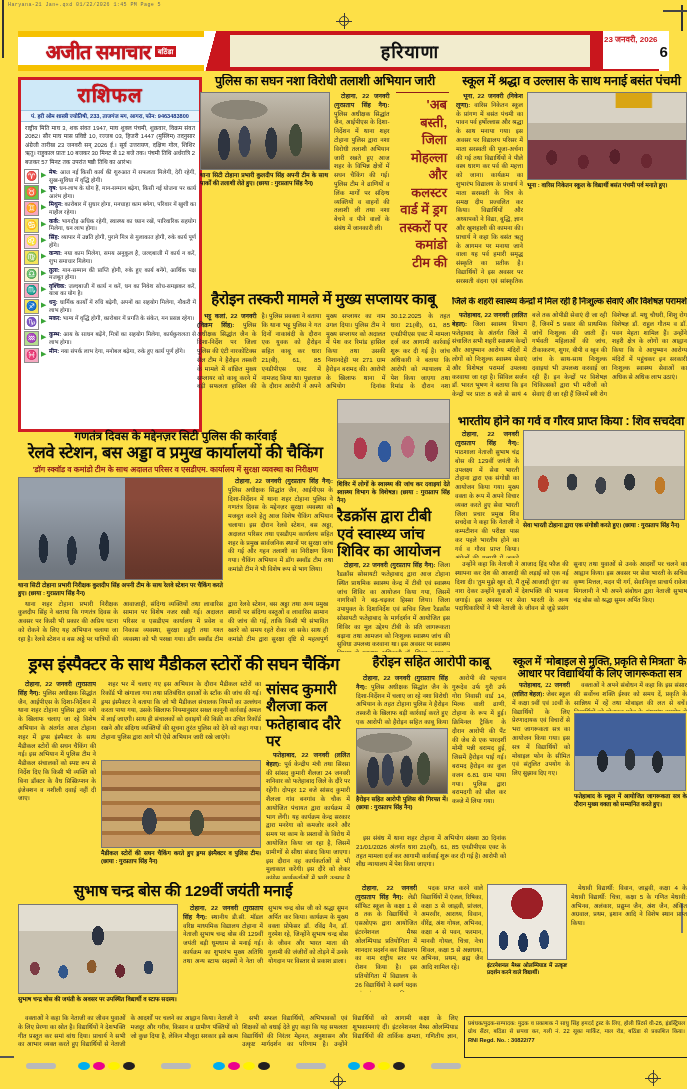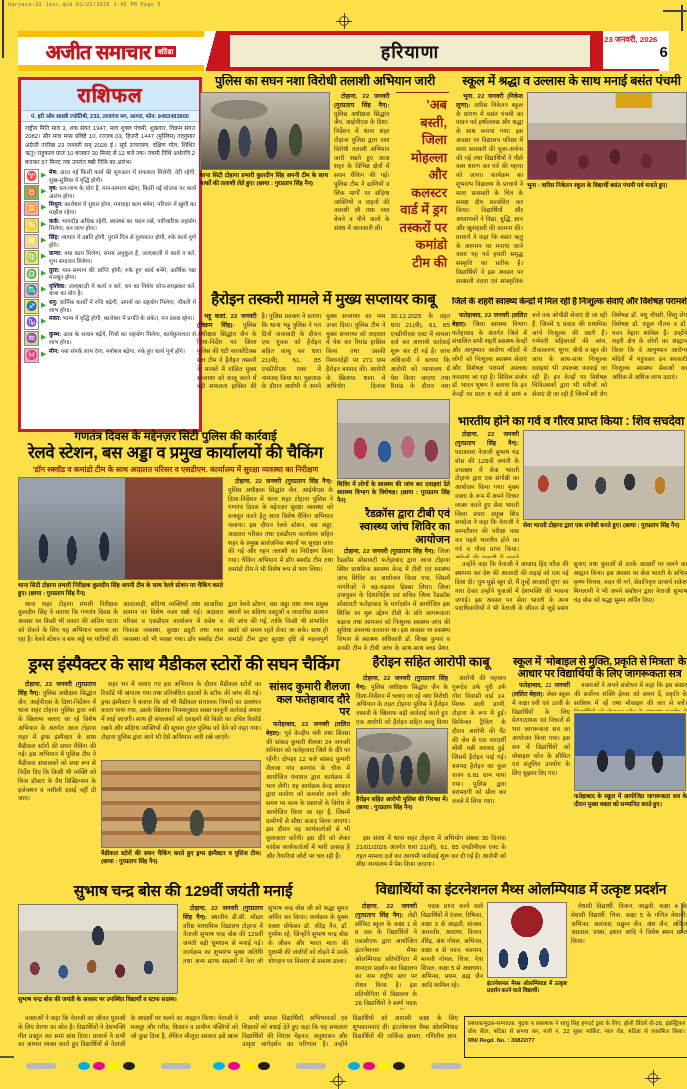--- a/index.html
+++ b/index.html
@@ -53,21 +53,21 @@
   .cols2{column-count:2;column-gap:5px;}
   .cols3{column-count:3;column-gap:5px;}
   .cols4{column-count:4;column-gap:5px;}
   .cap{font-size:6px;font-weight:bold;line-height:1.3;color:#111;margin-top:2px;text-align:justify;}
   .ph{border:1px solid #777;position:relative;}
   .quote{break-inside:avoid;border-top:1.5px solid #8e1b1b;border-bottom:1.5px solid #8e1b1b;
      color:#8e1b1b;font-weight:bold;font-size:13px;line-height:1.35;text-align:right;
      padding:3px 2px;margin:3px 1px;}
   .kicker{font-size:11.5px;font-weight:bold;text-align:center;color:#0c0c0c;}
   .subhead{font-size:7.8px;font-weight:bold;text-align:center;color:#8e1b1b;white-space:nowrap;}
-  .subhl{font-size:11px;font-weight:bold;text-align:right;line-height:1.15;color:#0c0c0c;}
+  .subhl{font-size:15px;font-weight:bold;text-align:left;line-height:1.15;color:#0c0c0c;}
   
   .ph-street{background:linear-gradient(180deg,#c2bcae 0%,#a79d8c 45%,#80745f 75%,#5e544a 100%);}
   .ph-street::before{content:'';position:absolute;inset:0;background:
      radial-gradient(ellipse 10px 26px at 18% 68%,#2e3440 60%,transparent 61%),
      radial-gradient(ellipse 10px 26px at 34% 64%,#3b4252 60%,transparent 61%),
      radial-gradient(ellipse 10px 26px at 55% 66%,#30363f 60%,transparent 61%),
      radial-gradient(ellipse 11px 27px at 74% 62%,#444c3a 60%,transparent 61%),
      radial-gradient(ellipse 40px 14px at 30% 22%,#8b8577 70%,transparent 71%);}
   .ph-crowd{background:linear-gradient(180deg,#d8d2c4 0 35%,#bdb4a2 35% 55%,#7c3b44 55% 100%);}
   .ph-crowd::before{content:'';position:absolute;inset:0;background:
@@ -377,21 +377,20 @@
         <div class="ph ph-class" style="width:158px;height:88px;"></div>
         <div class="cap">सुभाष चन्द्र बोस की जयंती के अवसर पर उपस्थित विद्यार्थी व स्टाफ सदस्य।</div>
       </div>
       <div class="cols2" style="flex:1;height:106px;">
         <p class="body"><span class="dl">टोहाना, 22 जनवरी (गुरप्रताप सिंह नैन):</span> <span>स्थानीय डी.सी. मॉडल वरिष्ठ माध्यमिक विद्यालय टोहाना में नेताजी सुभाष चन्द्र बोस की 129वीं जयंती बड़ी धूमधाम से मनाई गई। कार्यक्रम का शुभारंभ मुख्य अतिथि तथा अन्य स्टाफ सदस्यों ने नेता जी सुभाष चन्द्र बोस जी को श्रद्धा सुमन अर्पित कर किया। कार्यक्रम के मुख्य वक्ता प्रोफेसर डॉ. रविंद्र नैन, डॉ. गुरमेश रहे, जिन्होंने सुभाष चन्द्र बोस के जीवन और भारत माता की गुलामी की जंजीरों को तोड़ने में उनके योगदान पर विस्तार से प्रकाश डाला।</span></p>
       </div>
     </div>
   </div>
 
   <div class="abs" style="left:355px;top:882px;width:332px;height:132px;">
-    <div class="hl nowrap" style="font-size:14px;height:18px;">विद्यार्थियों का इंटरनेशनल मैथ्स ओलम्पियाड में उत्कृष्ट प्रदर्शन</div>
     <div style="display:flex;gap:4px;margin-top:2px;">
       <div style="width:62px;">
           <p class="body" style="height:108px;overflow:hidden;"><span class="dl">टोहाना, 22 जनवरी (गुरप्रताप सिंह नैन):</span> <span>लेडी सॉफिट स्कूल के कक्षा 1 से 8 तक के विद्यार्थियों ने एसओएफ द्वारा आयोजित इंटरनेशनल मैथ्स ओलम्पियाड प्रतियोगिता में शानदार प्रदर्शन कर विद्यालय का नाम राष्ट्रीय स्तर पर रोशन किया है। इस प्रतियोगिता में विद्यालय के 26 विद्यार्थियों ने स्वर्ण पदक एवं प्रशंसा-पत्र प्राप्त किए।</span></p>
         </div>
       <div style="width:62px;">
           <p class="body" style="height:108px;overflow:hidden;">पदक प्राप्त करने वाले विद्यार्थियों में एंजल, रिषिका, कक्षा 3 से जाह्नवी, प्रांजल, अमरवीर, आराध्य, विवान, वीरेंद्र, अंश गोयल, अभिनव, कक्षा 4 से पवन, फरमान, मानवी गोयल, चित्रा, नेत्रा शिवल, कक्षा 5 से अन्नाधया, अभिनव, प्रथम, ब्रह्म जैन आदि शामिल रहे।</p>
         </div>
       <div style="width:80px;">
         <div class="ph ph-emblem" style="width:78px;height:74px;"></div>
         <div class="cap" style="font-size:5.6px;">इंटरनेशनल मैथ्स ओलम्पियाड में उत्कृष्ट प्रदर्शन करने वाले विद्यार्थी।</div>

